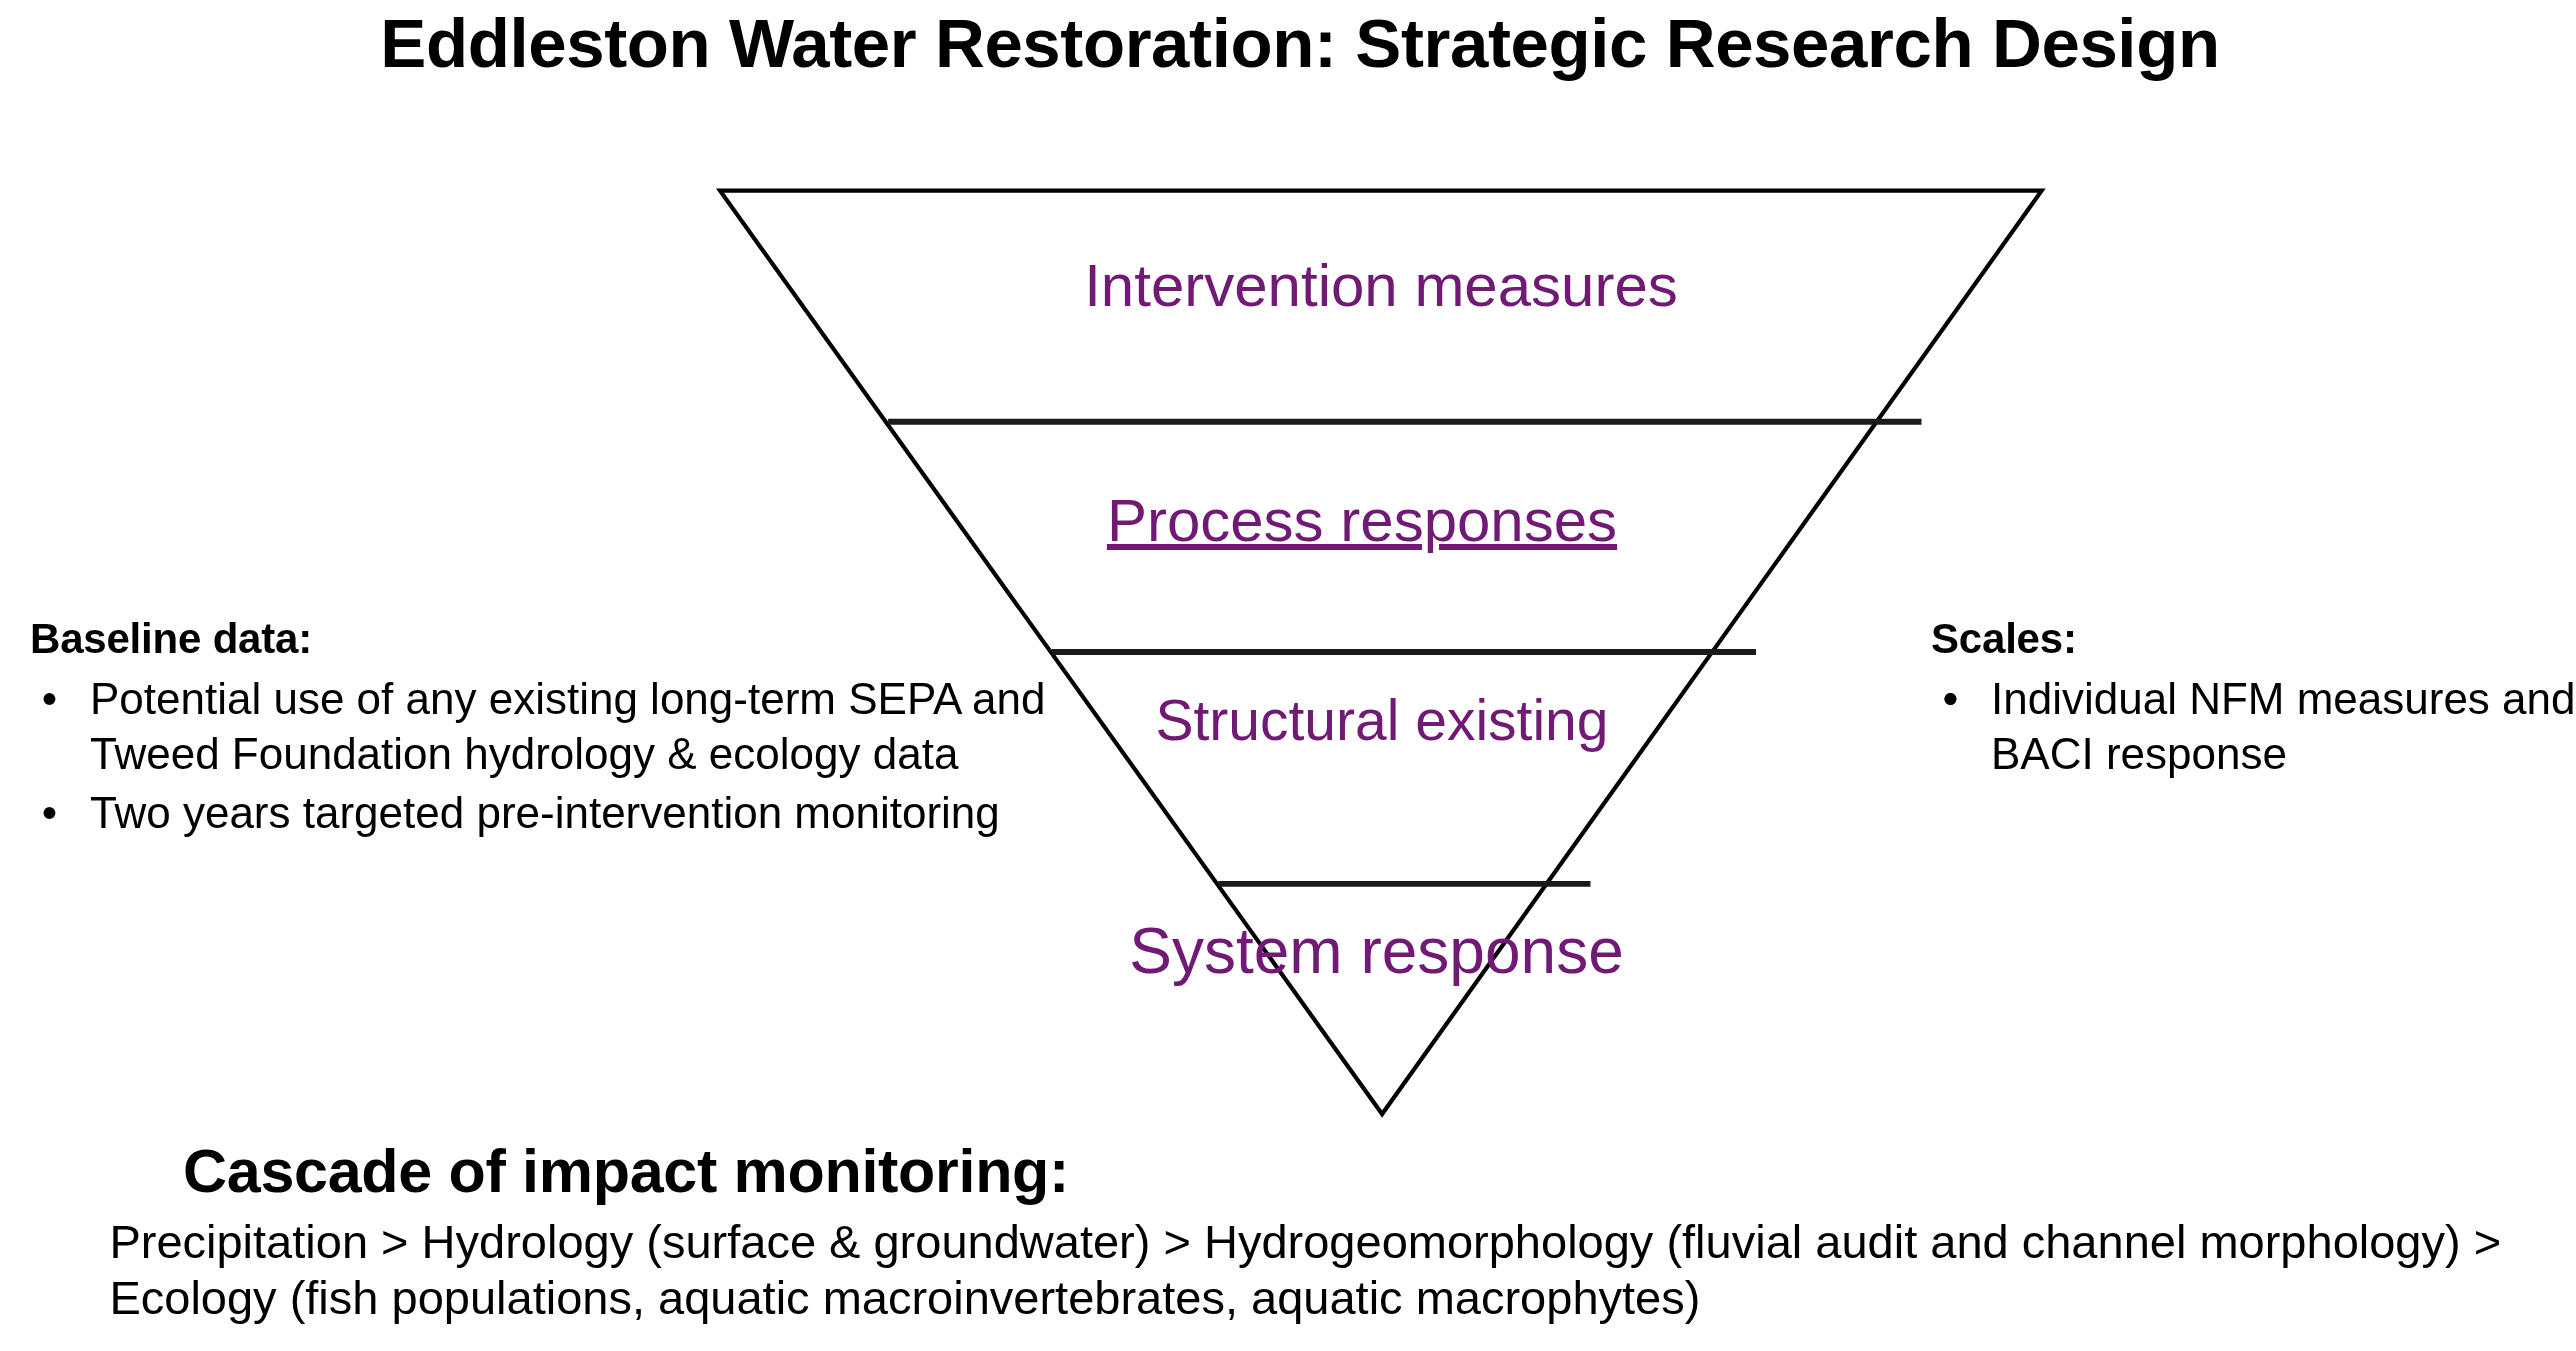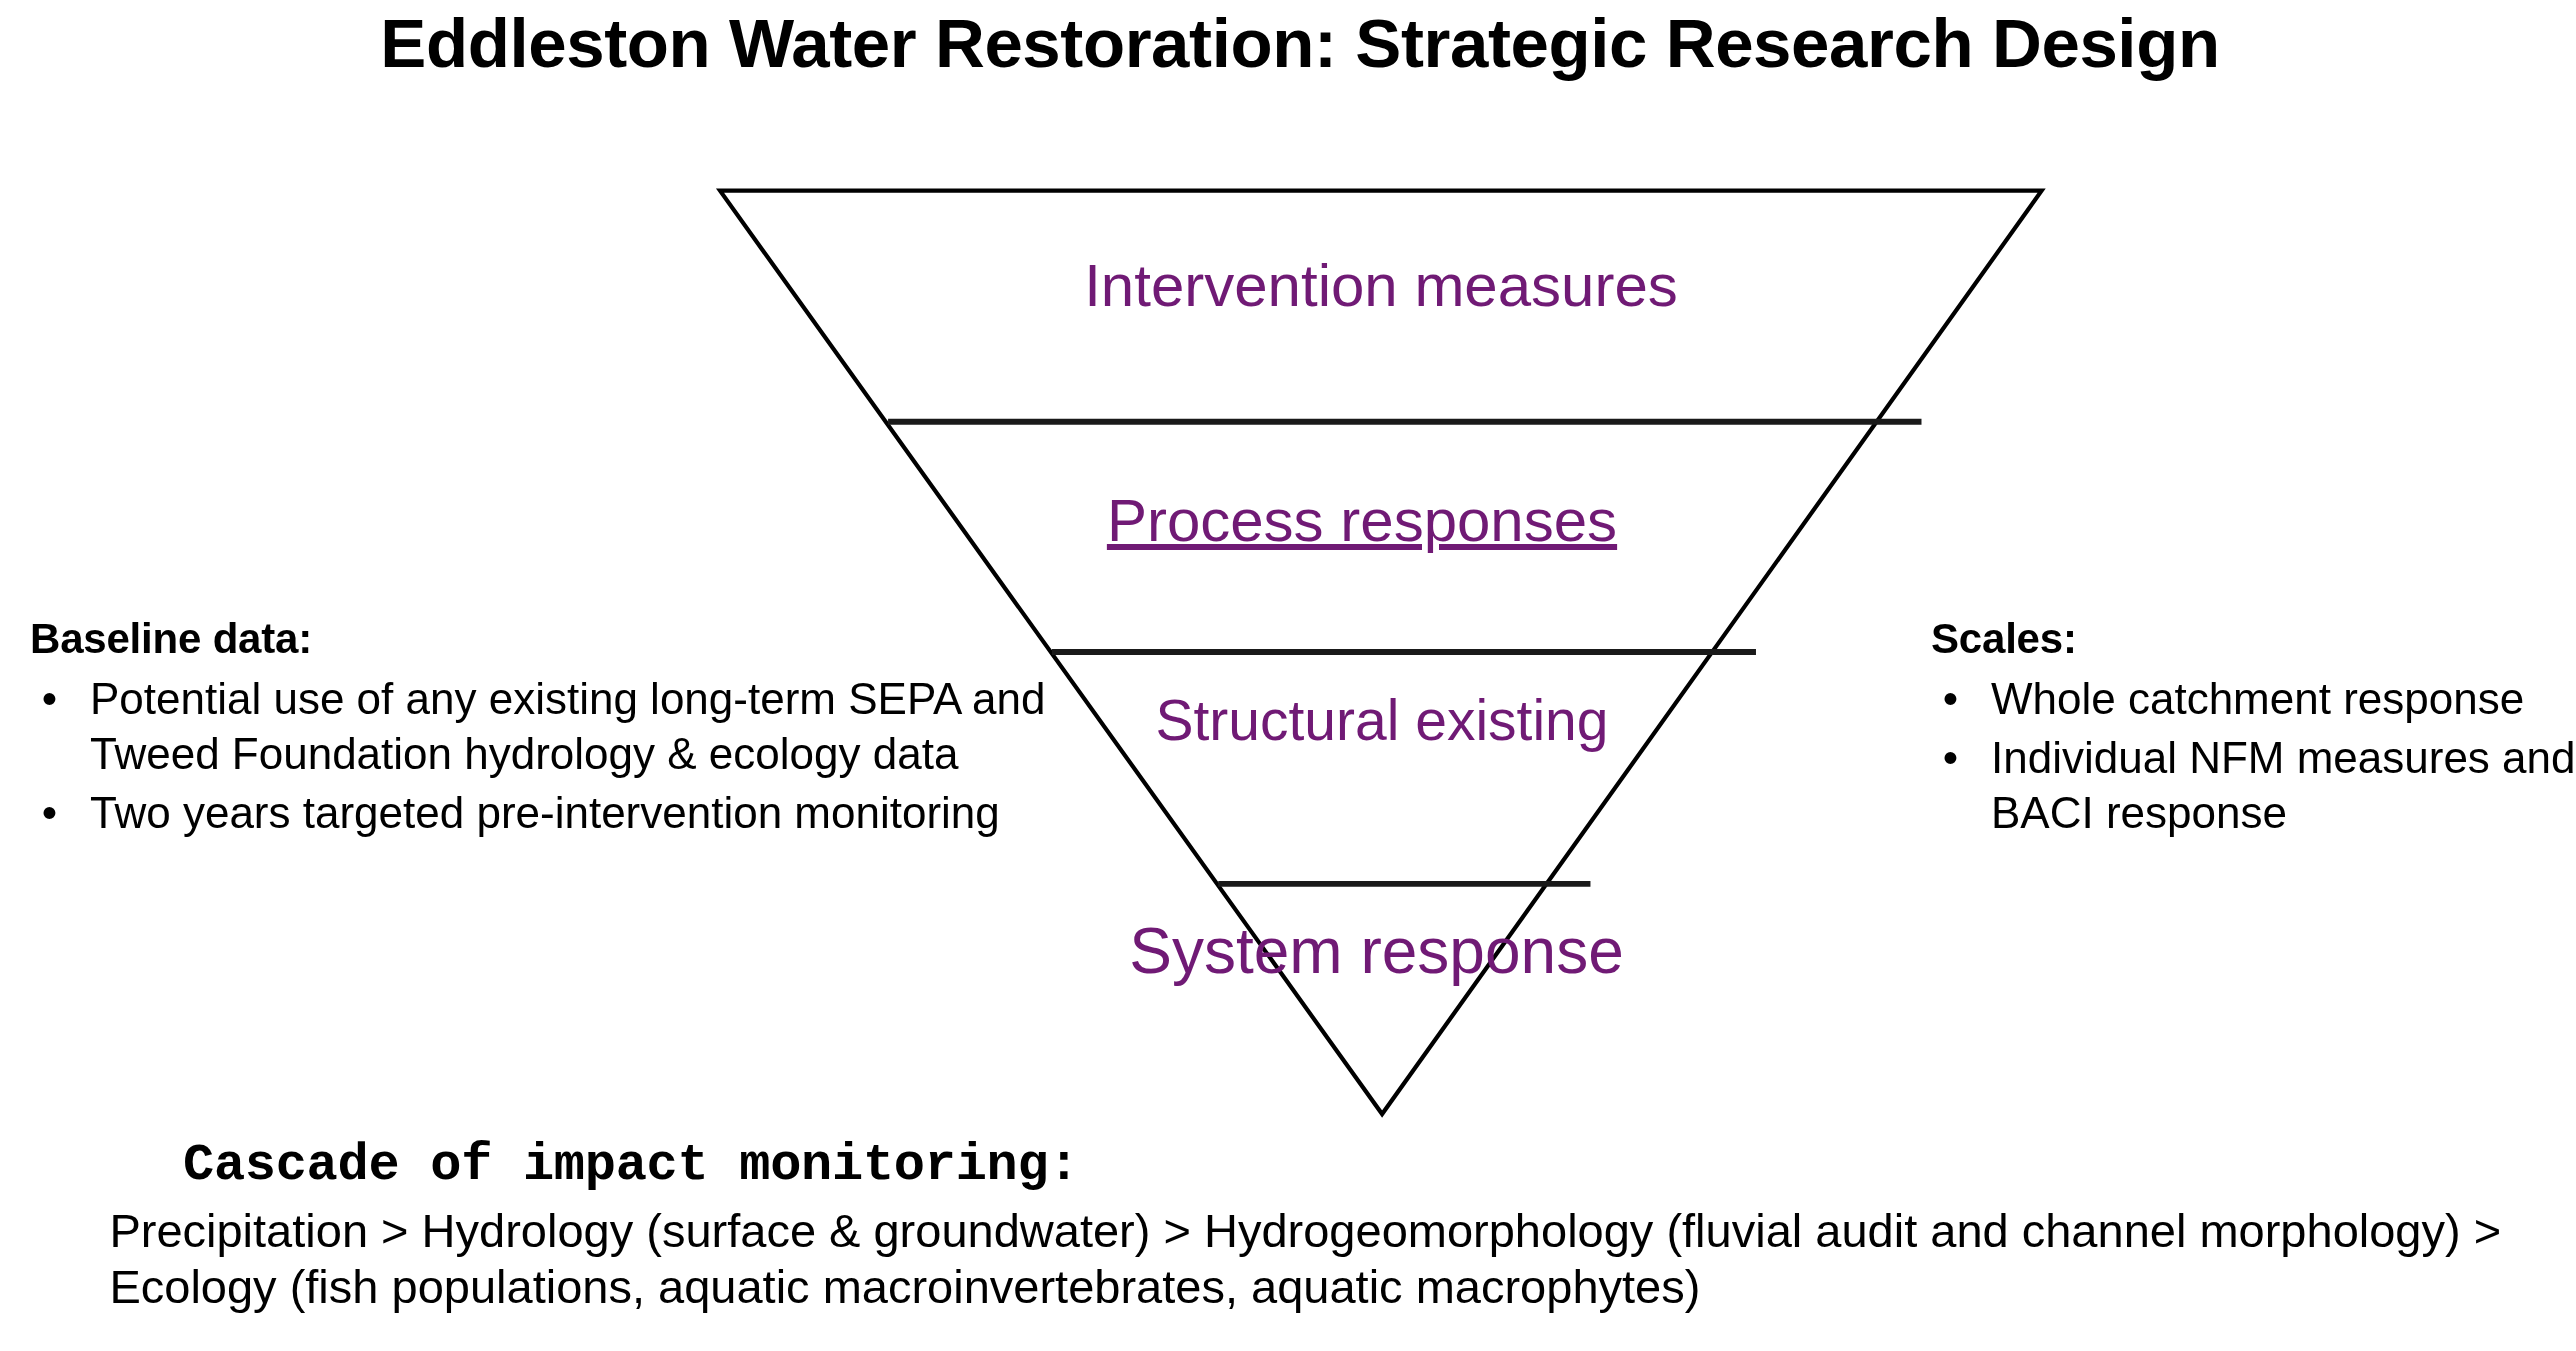--- a/index.html
+++ b/index.html
@@ -105,25 +105,24 @@
   #note-right { left: 1931px; top: 613px; width: 647px; }
 
   
   #cascade-block {
     position: absolute;
     left: 101px;
     top: 1136px;
     width: 2437px;
   }
   #cascade-heading {
-    font-size: 52px;
+    font-size: 61px;
     font-weight: bold;
     margin: 0 0 8.4px 82px;
     letter-spacing: -0.3px;
-    font-family: Liberation Mono, monospace;
   }
   #cascade-body {
     font-size: 47px;
     line-height: 1.18;
     text-align: left;
     margin: 0;
     padding: 0 8.4px;
   }
 </style>
 </head>
@@ -159,21 +158,20 @@
         <span>Two years targeted pre-intervention monitoring</span>
       </li>
     </ul>
   </div>
 
   <div class="note-block" id="note-right">
     <div class="note-heading">Scales:</div>
     <ul class="note-list">
       <li class="note-item">
         <span class="note-bullet">•</span>
-        <span>Whole catchment response</span>
       </li>
       <li class="note-item">
         <span class="note-bullet">•</span>
         <span>Individual NFM measures and BACI response</span>
       </li>
     </ul>
   </div>
 
   <div id="cascade-block">
     <div id="cascade-heading">Cascade of impact monitoring:</div>

